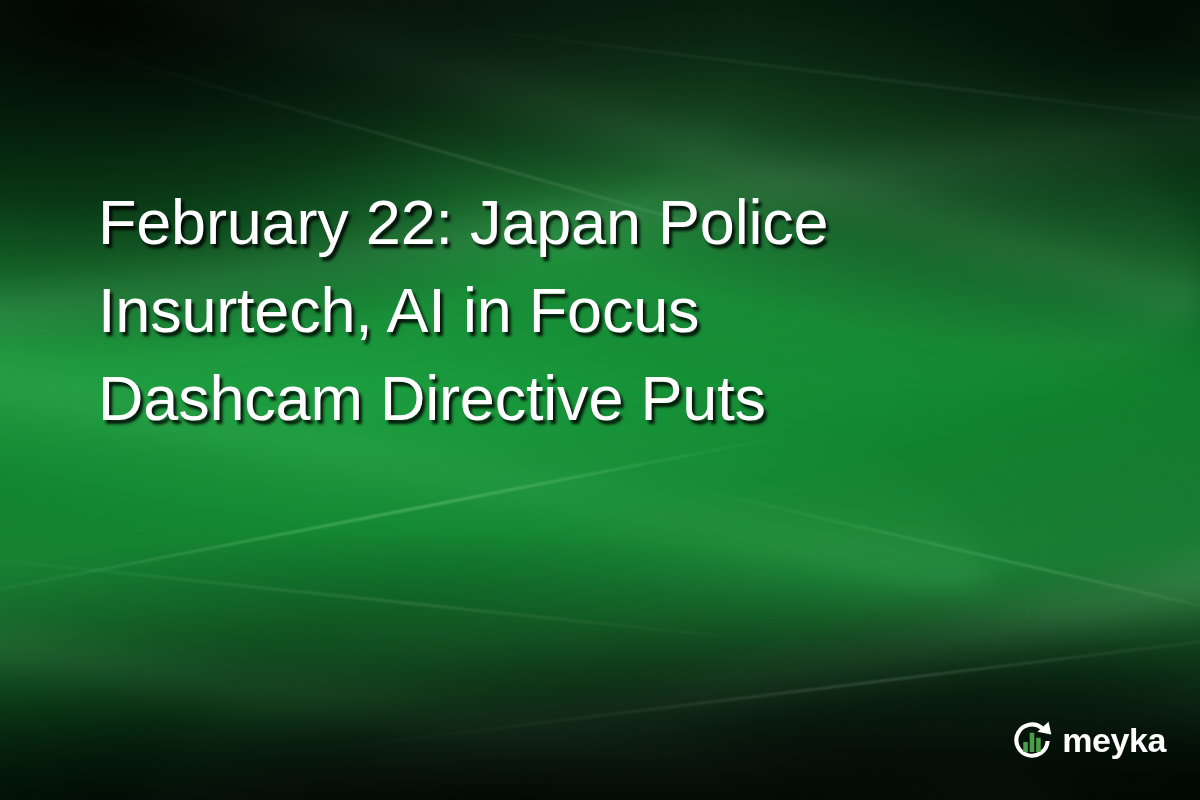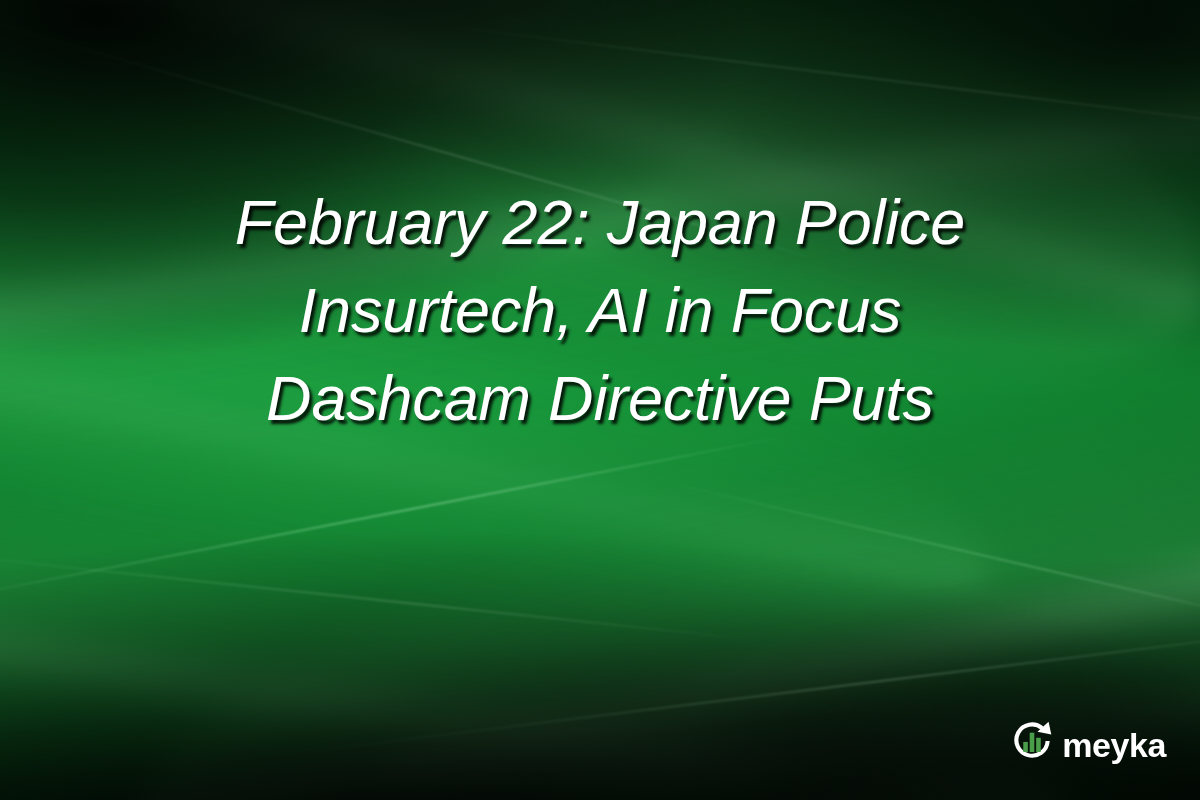--- a/index.html
+++ b/index.html
@@ -125,43 +125,41 @@
     transform: rotate(9deg);
     background: radial-gradient(closest-side, rgba(0,0,0,0.70) 0%, rgba(0,0,0,0.30) 60%, rgba(0,0,0,0) 100%);
   }
 
   
   #headline {
     position: absolute;
     left: 0;
     right: 0;
     top: 178px;
-    text-align: center;
-    padding: 0 37px;
+    padding: 0 98px;
     box-sizing: border-box;
-    font-style: italic;
   }
   .headline-line {
     display: block;
     color: #ffffff;
     font-size: 63px;
     line-height: 88px;
     font-weight: 400;
     letter-spacing: -0.2px;
     white-space: nowrap;
     text-shadow: 3px 4px 3px rgba(0, 0, 0, 0.85);
   }
 
   
   #brand {
     position: absolute;
     right: 34px;
     bottom: 36px;
     display: flex;
-    align-items: flex-end;
+    align-items: center;
     gap: 7px;
   }
   #brand-mark {
     width: 46px;
     height: 46px;
     display: block;
     flex: none;
   }
   #brand-name {
     color: #ffffff;

